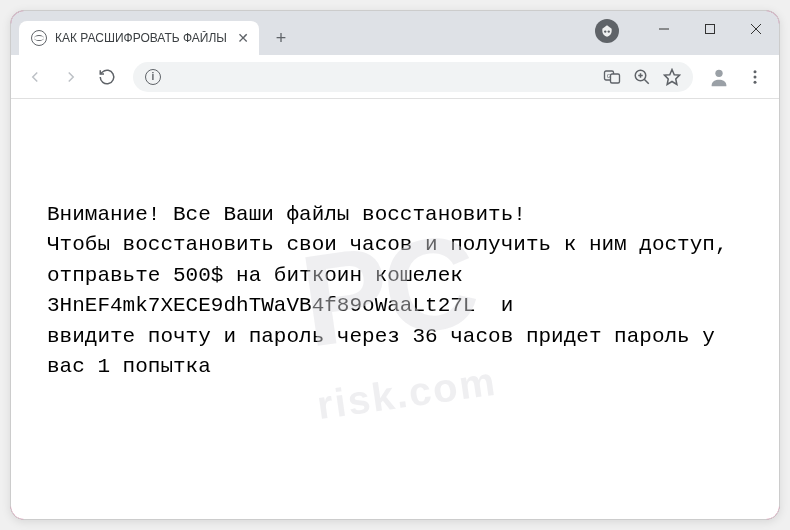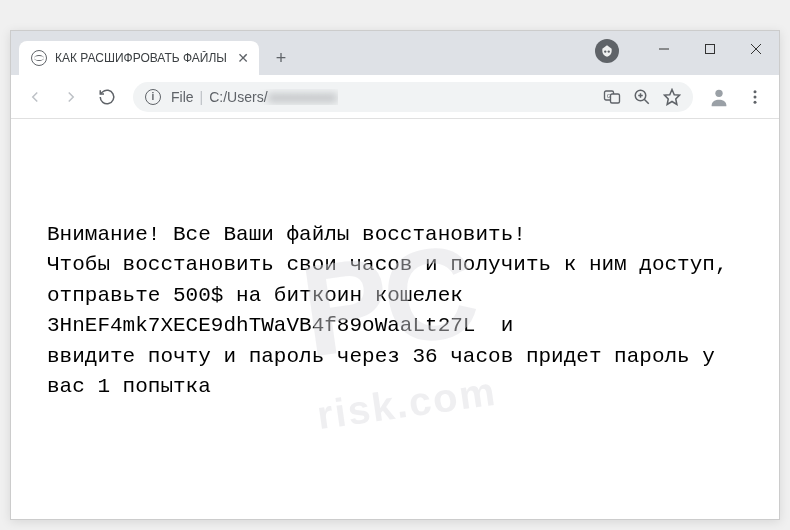--- a/index.html
+++ b/index.html
@@ -12,26 +12,25 @@
       overflow: hidden;
     }
     .browser-window {
       position: absolute;
       top: 10px;
       left: 10px;
       right: 10px;
       bottom: 10px;
       background: #be185d;
       border: 1px solid #ccc;
-      border-radius: 0;
+      border-radius: 14px;
       box-shadow: 0 2px 10px rgba(0,0,0,0.1);
       display: flex;
       flex-direction: column;
       overflow: hidden;
-      margin-top: 20px;
     }
     .titlebar {
       height: 44px;
       background: #dee1e6;
       display: flex;
       align-items: flex-end;
       position: relative;
     }
     .tab {
       background: #fff;
@@ -288,25 +287,20 @@
     </div>
     <div class="nav-btn">
       <svg width="18" height="18" viewBox="0 0 24 24" fill="none" stroke="currentColor" stroke-width="2">
           <path d="M3 12a9 9 0 1 0 3-6.7L3 8"></path>
           <polyline points="3 3 3 8 8 8"></polyline>
         </svg>
     </div>
 
     <div class="addressbar">
       <div class="addr-info">i</div>
-      <div class="addr-text">
-        <span>File</span>
-        <span class="addr-sep">|</span>
-        <span class="addr-path"><span>C:/Users/</span><span class="addr-blur">xxxxxxxxxx</span></span>
-      </div>
       <div class="addr-actions">
         <div class="icon-btn">
           <svg width="18" height="18" viewBox="0 0 24 24" fill="none" stroke="currentColor" stroke-width="1.8">
               <rect x="2" y="4" width="12" height="12" rx="2"></rect>
               <rect x="10" y="8" width="12" height="12" rx="2" fill="#f1f3f4"></rect>
               <text x="5" y="13" font-size="8" fill="currentColor" stroke="none">G</text>
             </svg>
         </div>
         <div class="icon-btn">
           <svg width="18" height="18" viewBox="0 0 24 24" fill="none" stroke="currentColor" stroke-width="2">

